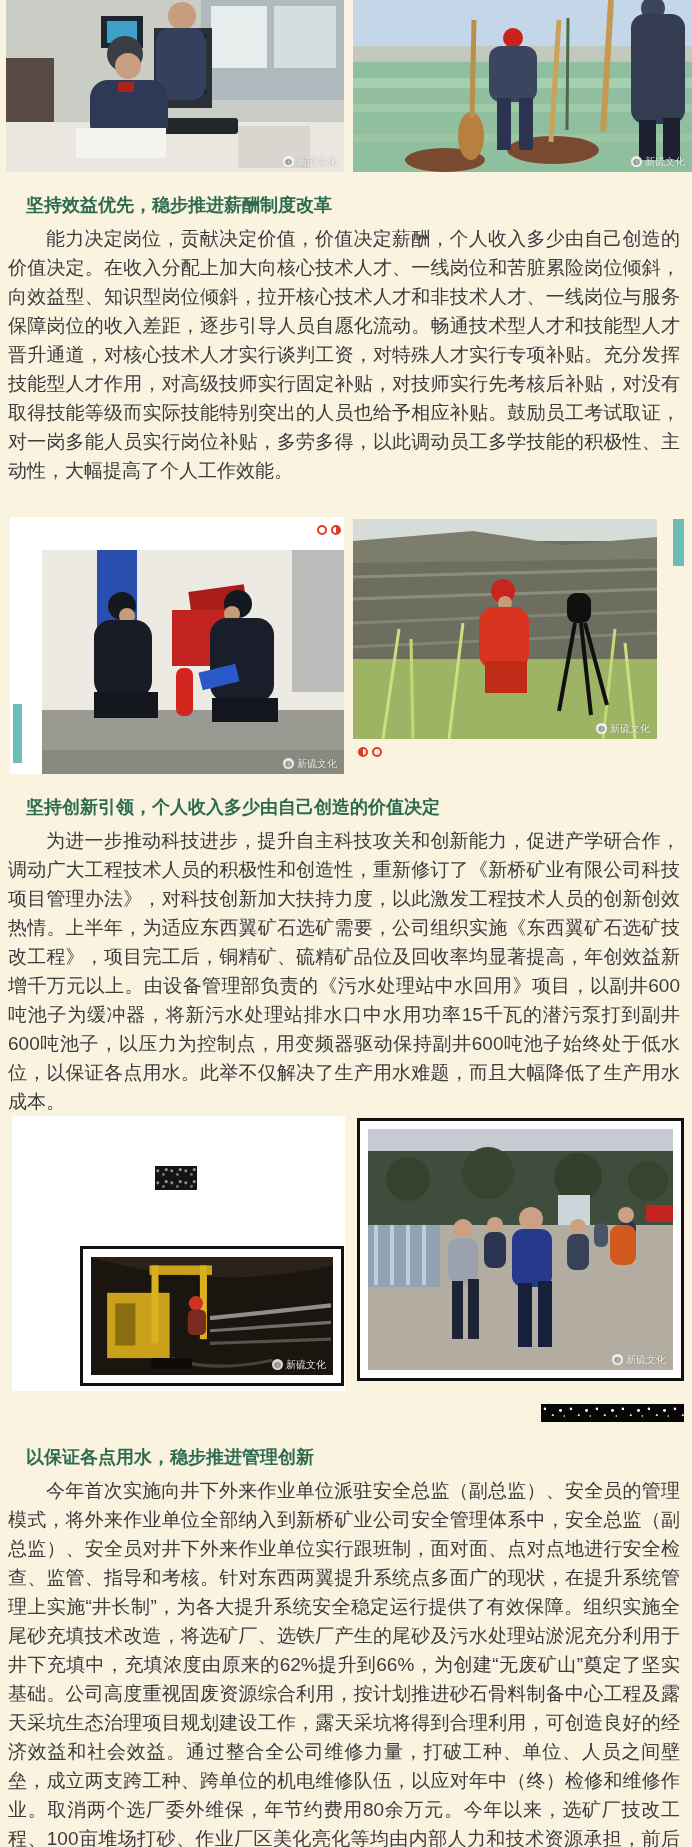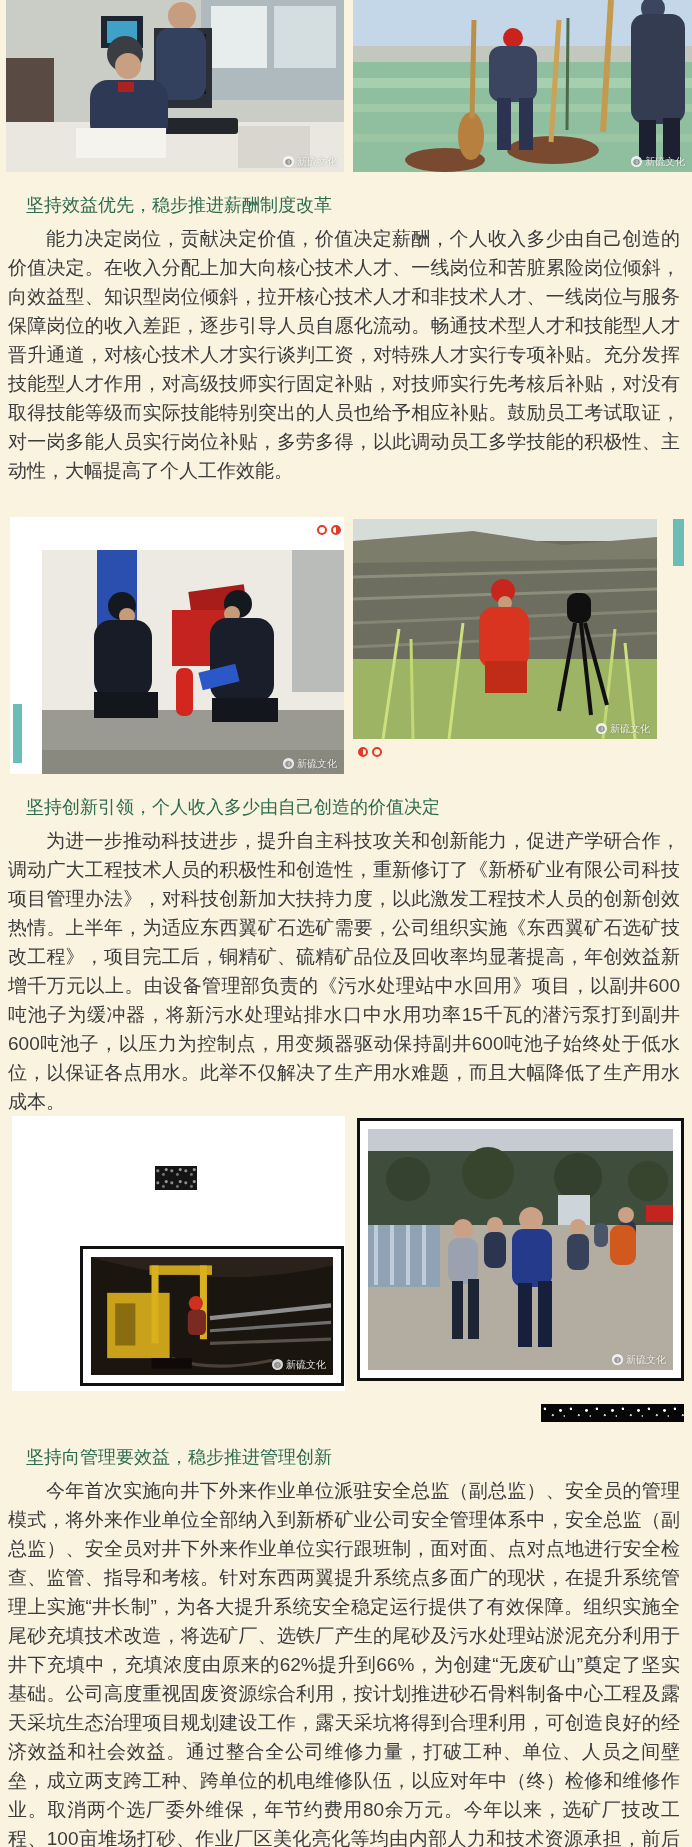--- a/index.html
+++ b/index.html
@@ -29,21 +29,21 @@
     width:11px;height:11px;border-radius:50%;
     background:rgba(255,255,255,.85);
     color:#6b6b6b;font-size:8px;text-align:center;line-height:11px;
   }
 
   
   .sec-heading{
     margin:23px 0 8px 0;
     padding-left:26px;
     font-size:18px;line-height:21px;
-    font-weight:normal;color:#2d6b4e;
+    font-weight:bold;color:#2d6b4e;
   }
   .body-text{
     margin:8px 4px 0 0;
     padding:0 8px;
     font-size:19px;line-height:29px;
     color:#3c3c3c;
     text-align:justify;
     text-indent:2em;
   }
 
@@ -292,16 +292,16 @@
         </svg>
         <div class="wm">
           <span class="logo">◍</span>
           <span>新硫文化</span>
         </div>
       </div>
     </div>
     <div class="star-strip"></div>
   </div>
 
-  <h2 class="sec-heading">坚持向管理要效益，稳步推进管理创新</h2>
+  <h2 class="sec-heading">以保证各点用水，稳步推进管理创新</h2>
   <p class="body-text">今年首次实施向井下外来作业单位派驻安全总监（副总监）、安全员的管理模式，将外来作业单位全部纳入到新桥矿业公司安全管理体系中，安全总监（副总监）、安全员对井下外来作业单位实行跟班制，面对面、点对点地进行安全检查、监管、指导和考核。针对东西两翼提升系统点多面广的现状，在提升系统管理上实施“井长制”，为各大提升系统安全稳定运行提供了有效保障。组织实施全尾砂充填技术改造，将选矿厂、选铁厂产生的尾砂及污水处理站淤泥充分利用于井下充填中，充填浓度由原来的62%提升到66%，为创建“无废矿山”奠定了坚实基础。公司高度重视固废资源综合利用，按计划推进砂石骨料制备中心工程及露天采坑生态治理项目规划建设工作，露天采坑将得到合理利用，可创造良好的经济效益和社会效益。通过整合全公司维修力量，打破工种、单位、人员之间壁垒，成立两支跨工种、跨单位的机电维修队伍，以应对年中（终）检修和维修作业。取消两个选厂委外维保，年节约费用80余万元。今年以来，选矿厂技改工程、100亩堆场打砂、作业厂区美化亮化等均由内部人力和技术资源承担，前后共节约劳务费用150余万元。自己动手，减少了委外费用，企业增加了效益，职工增加了收益。</p>
 
 </div>
 
 </body></html>

